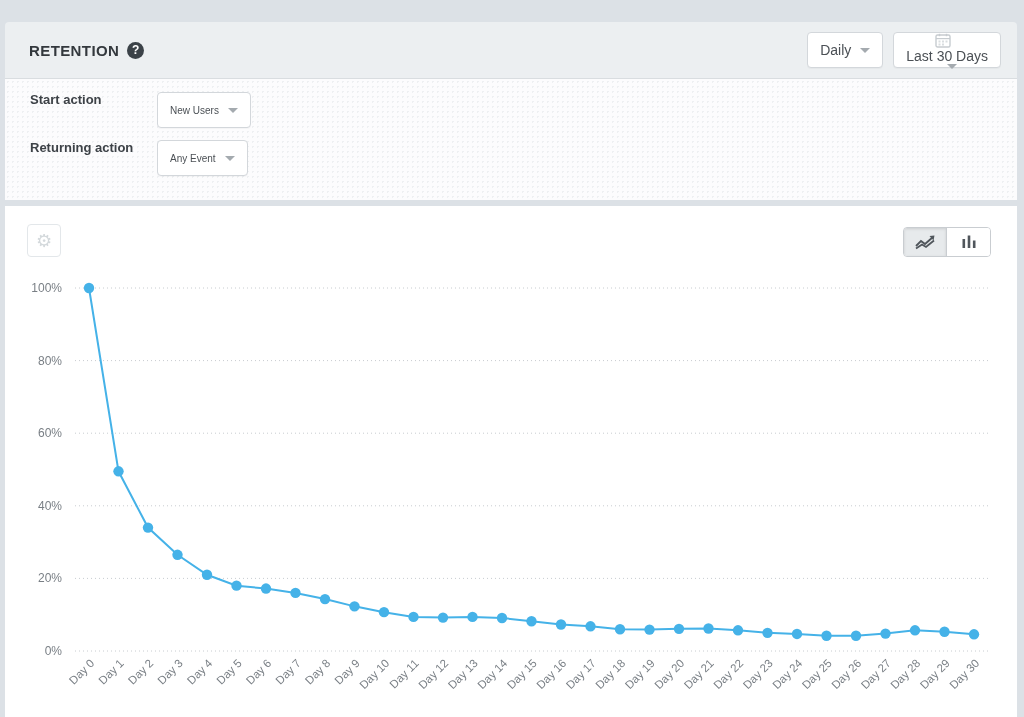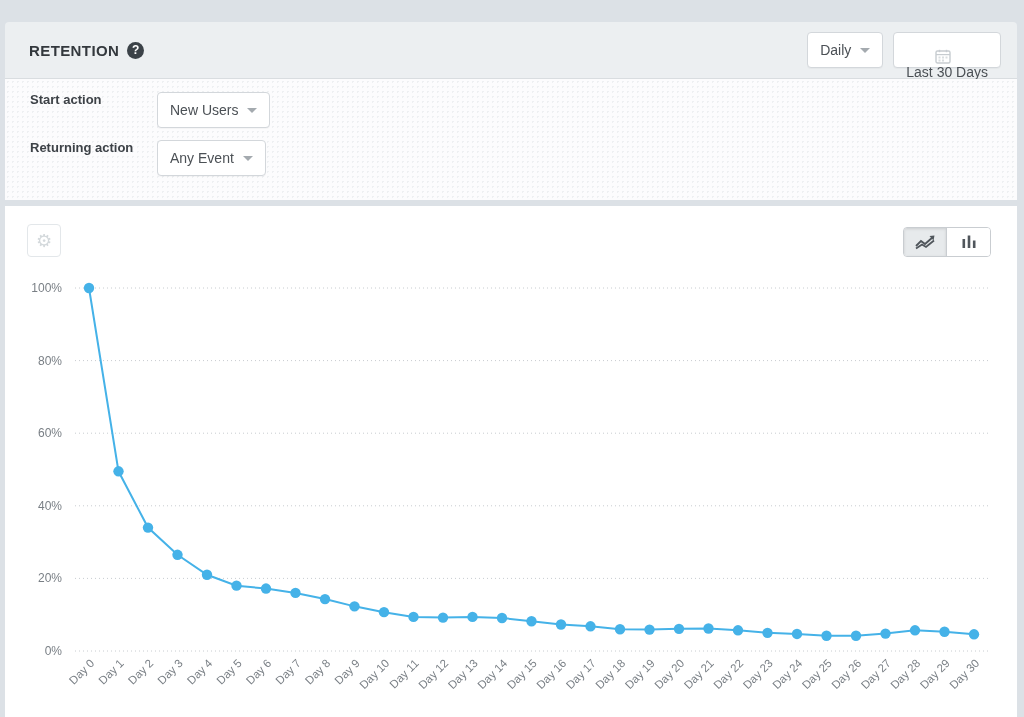--- a/index.html
+++ b/index.html
@@ -23,21 +23,21 @@
   .help {
     width:17px; height:17px; margin-left:8px; border-radius:50%;
     background:#3b4248; color:#fff; font-size:12px; font-weight:700;
     display:inline-flex; align-items:center; justify-content:center;
     cursor:pointer;
   }
   .header-spacer { flex:1; }
   .btn {
     background:#fff; border:1px solid #d3d7db; border-radius:4px;
     height:36px; display:inline-flex; align-items:center;
-    padding:16px 12px; font-size:14px; color:#4b5055; cursor:pointer;
+    padding:0 12px; font-size:14px; color:#4b5055; cursor:pointer;
     box-shadow:0 1px 1px rgba(0,0,0,.03);
   }
   .btn + .btn { margin-left:10px;flex-direction:column; }
   .chev {
     width:0; height:0; margin-left:9px;
     border-left:5px solid transparent; border-right:5px solid transparent;
     border-top:5px solid #a4aaaf;
   }
   .cal { margin-right:9px; display:inline-block; line-height:0; }
   
@@ -45,21 +45,21 @@
     height:121px; background:#fcfcfd;
     background-image:radial-gradient(#eef0f2 1px, transparent 1px);
     background-size:5px 5px;
     padding:13px 0 0 25px;
   }
   .filter-row { display:flex; height:36px; margin-bottom:12px; }
   .filter-label { width:127px; font-size:13px; font-weight:700; color:#3d4247; }
   .select {
     background:#fff; border:1px solid #d3d7db; border-radius:4px;
     height:36px; display:inline-flex; align-items:center;
-    padding:0 12px; font-size:14px; color:#4b5055; cursor:pointer;
+    padding:0 12px; font-size:10px; color:#4b5055; cursor:pointer;
     box-shadow:0 1px 1px rgba(0,0,0,.03);
   }
   
   .chart-panel {
     flex:1; background:#fff; margin-top:6px; border-radius:0 0 4px 4px;
     position:relative;
   }
   .gear-btn {
     position:absolute; left:22px; top:18px; width:34px; height:33px;
     border:1px solid #e3e7ea; border-radius:4px; background:#fff;

